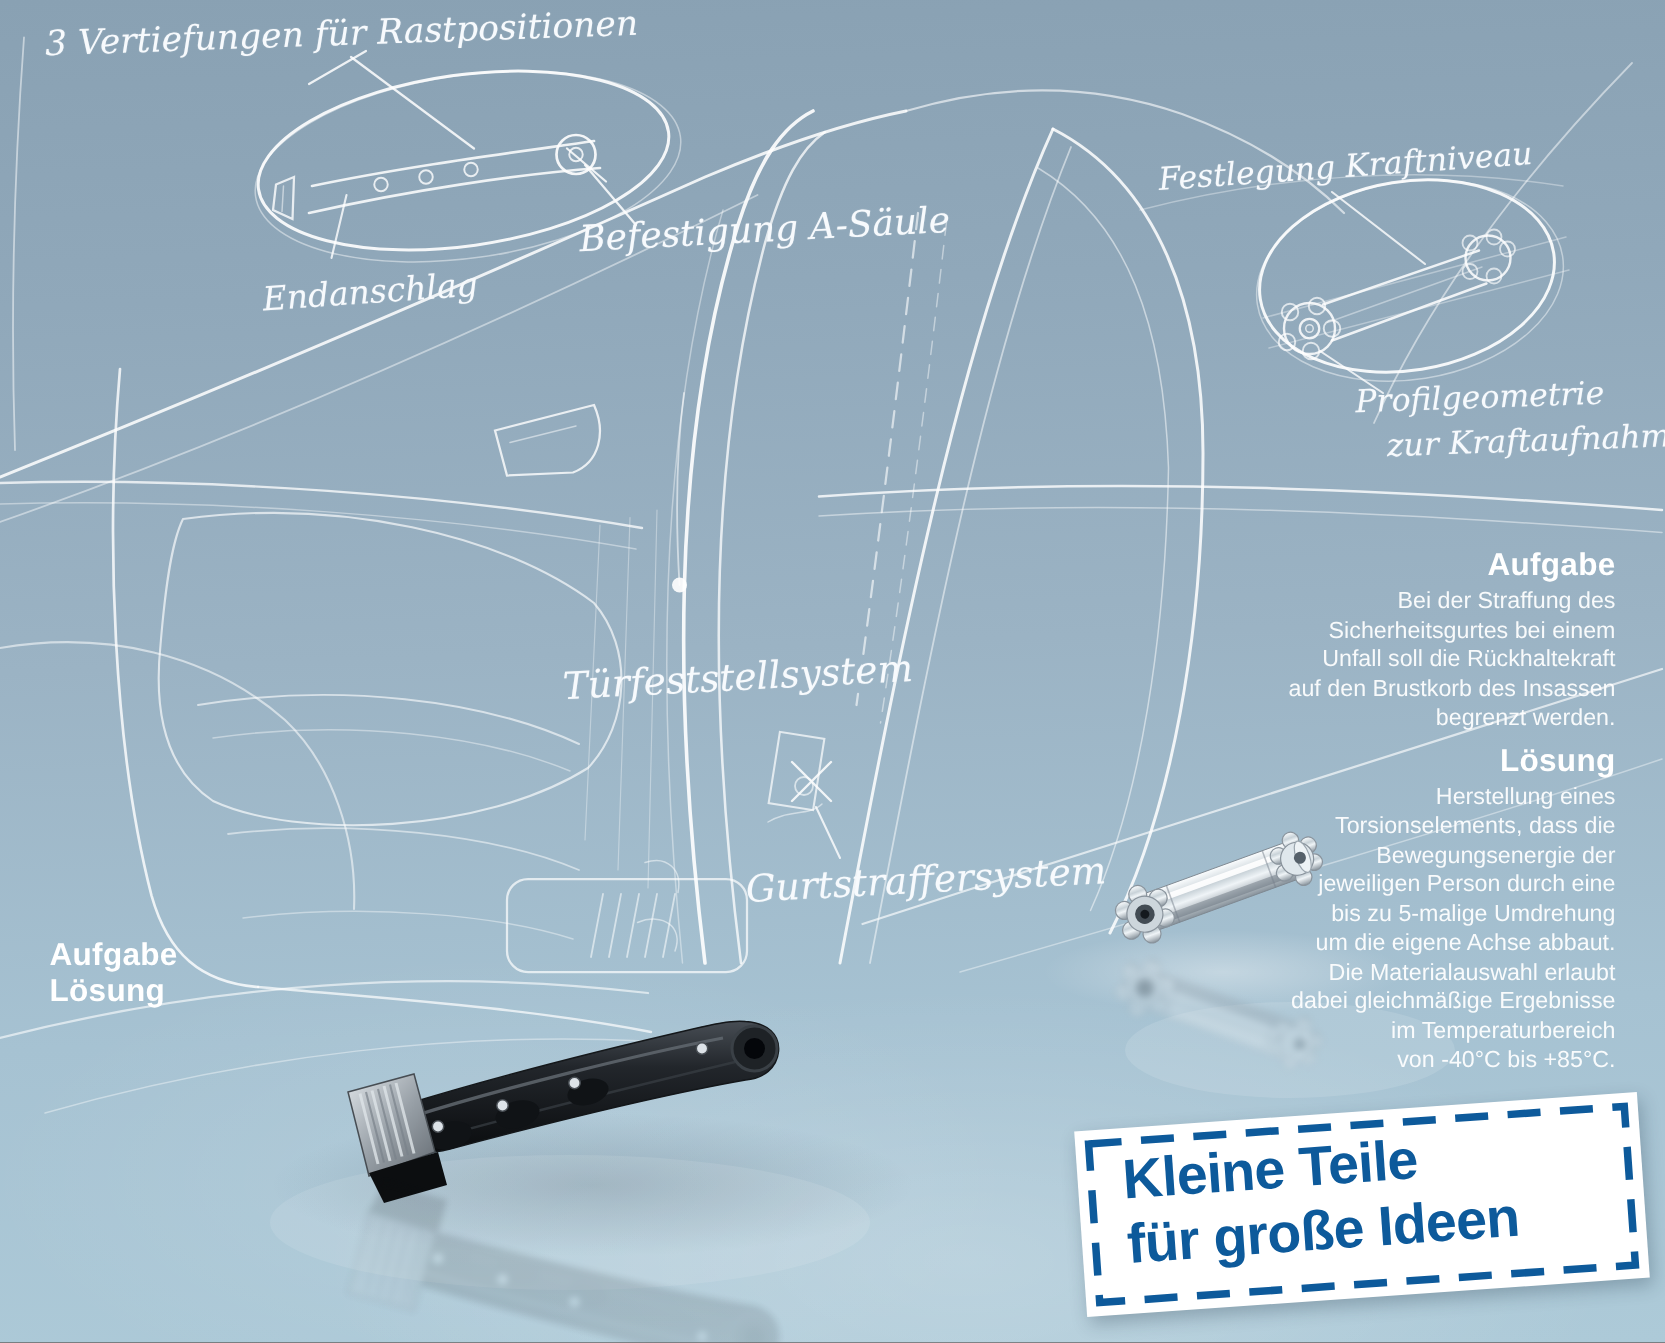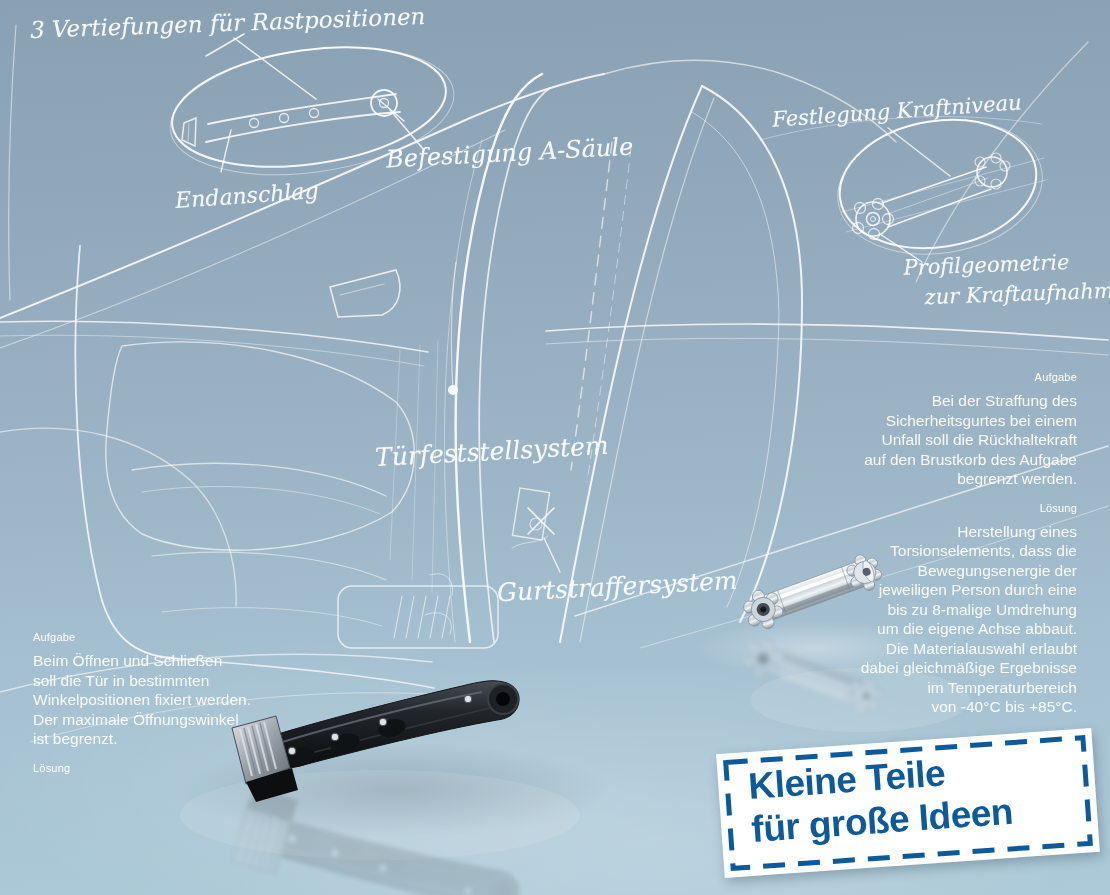--- a/index.html
+++ b/index.html
@@ -11,21 +11,21 @@
       radial-gradient(ellipse 500px 220px at 30% 88%, rgba(255,255,255,0.10), rgba(255,255,255,0) 70%),
       linear-gradient(178deg,#89a1b3 0%,#90a8ba 22%,#9bb3c4 48%,#a6c2d2 75%,#adcad8 100%);
   }
   .sketch{position:absolute;left:0;top:0;}
   .hand{
     position:absolute;color:#f7fafd;
     font-family:"DejaVu Serif",serif;font-style:italic;
     white-space:pre;text-shadow:0 0 1px rgba(255,255,255,.35);
   }
   .block{position:absolute;color:#fff;}
-  .block h3{font-weight:normal;font-size:11px;line-height:20px;margin:0 0 4px;letter-spacing:.2px;}
+  .block h3{font-weight:bold;font-size:21px;line-height:20px;margin:0 0 4px;letter-spacing:.2px;}
   .block p{font-size:15.5px;line-height:19.5px;margin:0 0 9px;white-space:pre-line;color:rgba(255,255,255,.93);}
   .block.right{text-align:right;}
   .banner{
     position:absolute;left:720px;top:741px;width:376px;height:124px;
     background:#ffffff;transform:rotate(-4deg);transform-origin:50% 50%;
     box-shadow:2px 5px 12px rgba(25,45,65,.28);
   }
   .banner-text{
     position:absolute;left:30px;top:13px;
     font-weight:bold;font-size:37px;line-height:1.17;letter-spacing:-.5px;
@@ -230,41 +230,36 @@
   <div class="hand" style="left:175px;top:183px;font-size:22px;transform:rotate(-4deg);">Endanschlag</div>
   <div class="hand" style="left:386px;top:139px;font-size:24px;transform:rotate(-3deg);">Befestigung A-Säule</div>
   <div class="hand" style="left:772px;top:99px;font-size:21px;transform:rotate(-4deg);">Festlegung Kraftniveau</div>
   <div class="hand" style="left:904px;top:249px;font-size:21px;line-height:30px;transform:rotate(-2deg);">Profilgeometrie
    zur Kraftaufnahme</div>
   <div class="hand" style="left:375px;top:437px;font-size:25px;transform:rotate(-3deg);">Türfeststellsystem</div>
   <div class="hand" style="left:497px;top:572px;font-size:25px;transform:rotate(-3deg);">Gurtstraffersystem</div>
 
   <div class="block" style="left:33px;top:627px;width:250px;">
     <h3>Aufgabe</h3>
-    <p>Beim Öffnen und Schließen
-soll die Tür in bestimmten
-Winkelpositionen fixiert werden.
-Der maximale Öffnungswinkel
-ist begrenzt.</p>
     <h3>Lösung</h3>
   </div>
 
   <div class="block right" style="right:33px;top:367px;width:260px;">
     <h3>Aufgabe</h3>
     <p>Bei der Straffung des
 Sicherheitsgurtes bei einem
 Unfall soll die Rückhaltekraft
-auf den Brustkorb des Aufgabe
+auf den Brustkorb des Insassen
 begrenzt werden.</p>
     <h3>Lösung</h3>
     <p>Herstellung eines
 Torsionselements, dass die
 Bewegungsenergie der
 jeweiligen Person durch eine
-bis zu 8-malige Umdrehung
+bis zu 5-malige Umdrehung
 um die eigene Achse abbaut.
 Die Materialauswahl erlaubt
 dabei gleichmäßige Ergebnisse
 im Temperaturbereich
 von -40°C bis +85°C.</p>
   </div>
 
   <div class="banner">
     <svg width="376" height="124" style="position:absolute;left:0;top:0;">
       <rect x="9" y="9" width="358" height="106" fill="none" stroke="#0d5a9b" stroke-width="5" stroke-dasharray="22 13"></rect>

